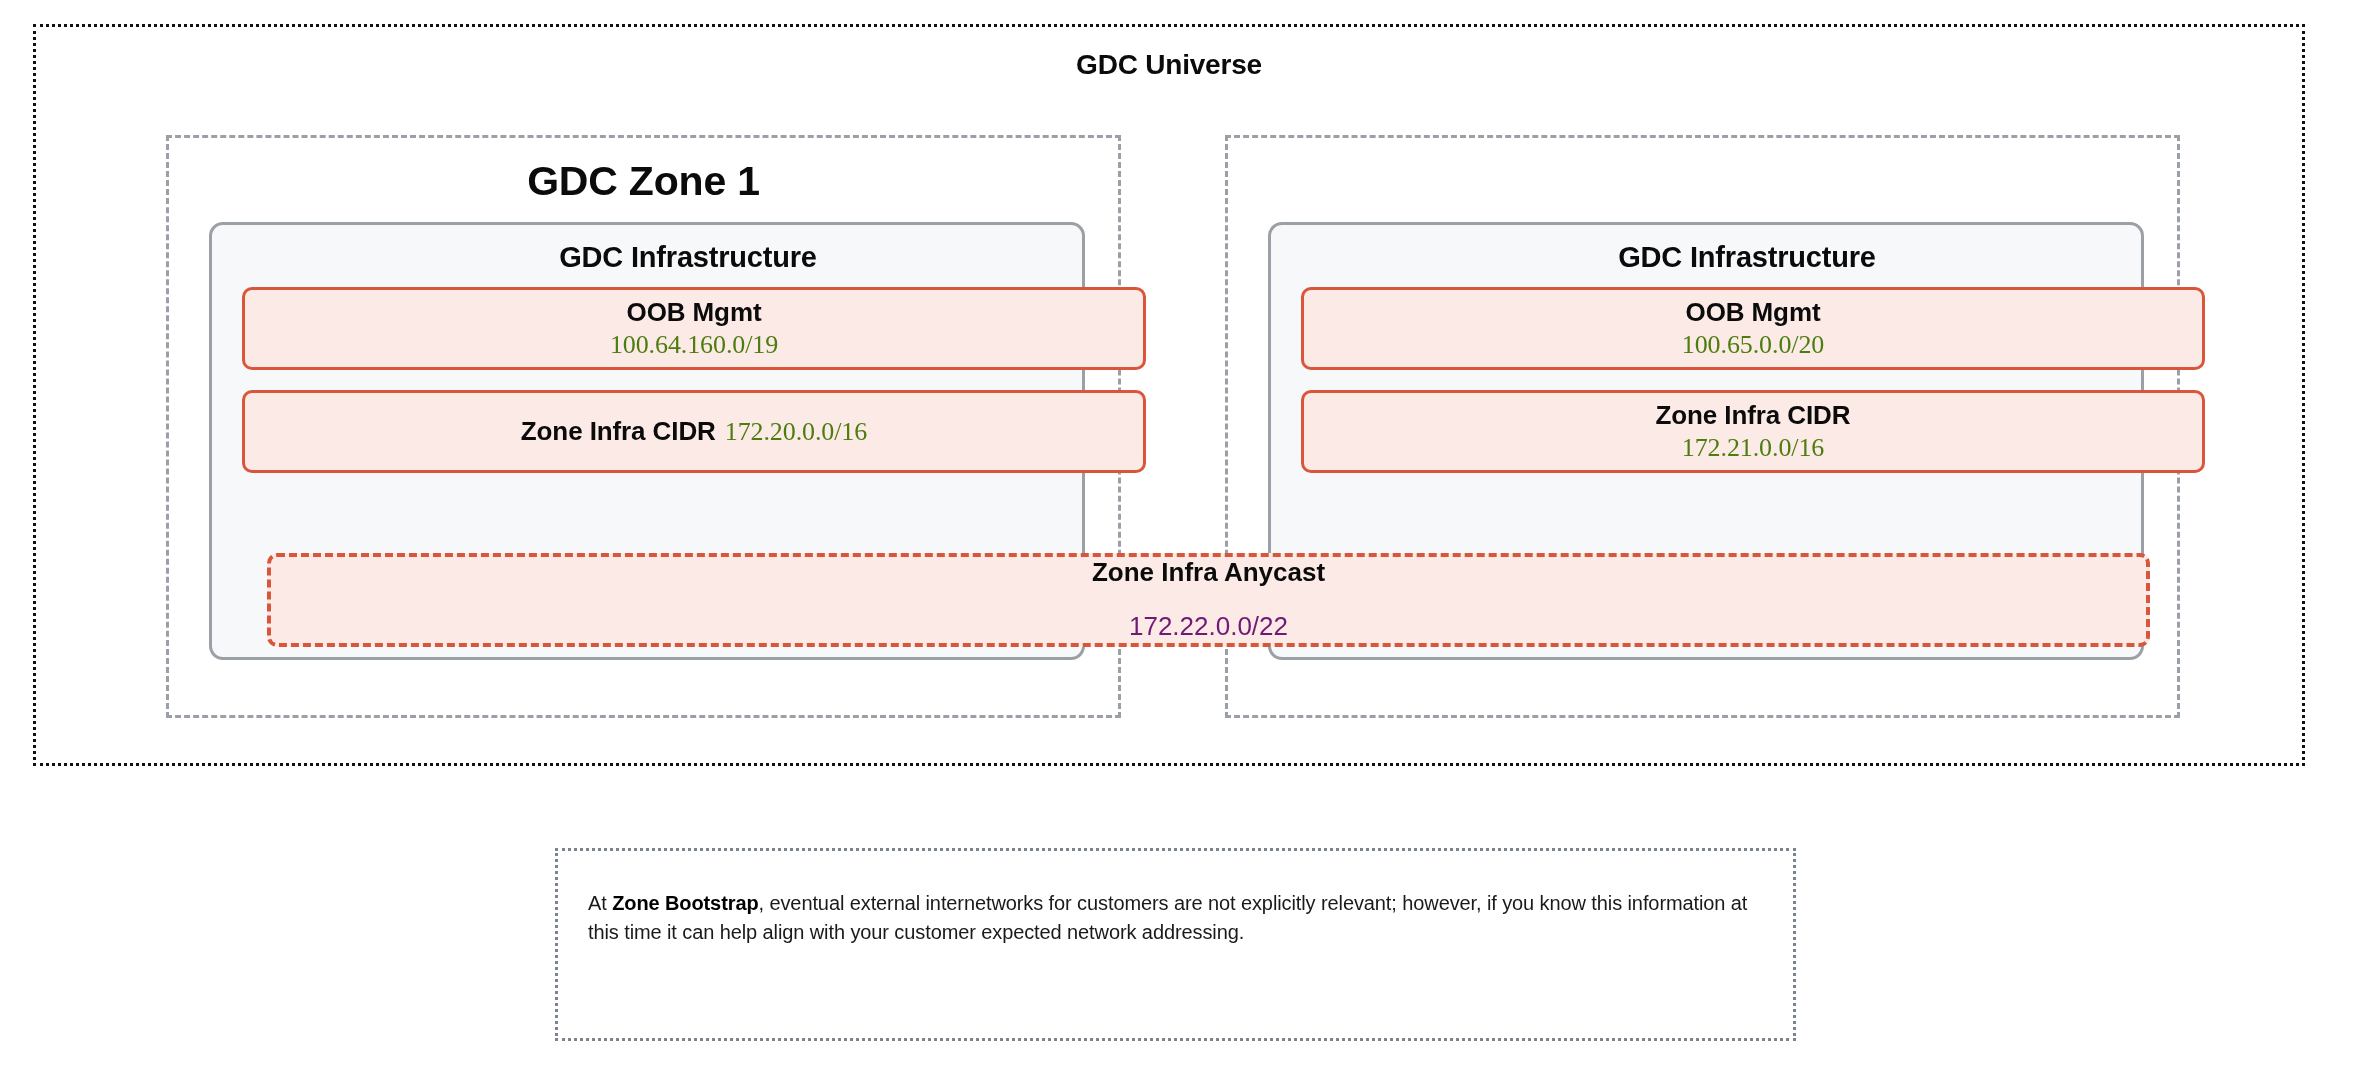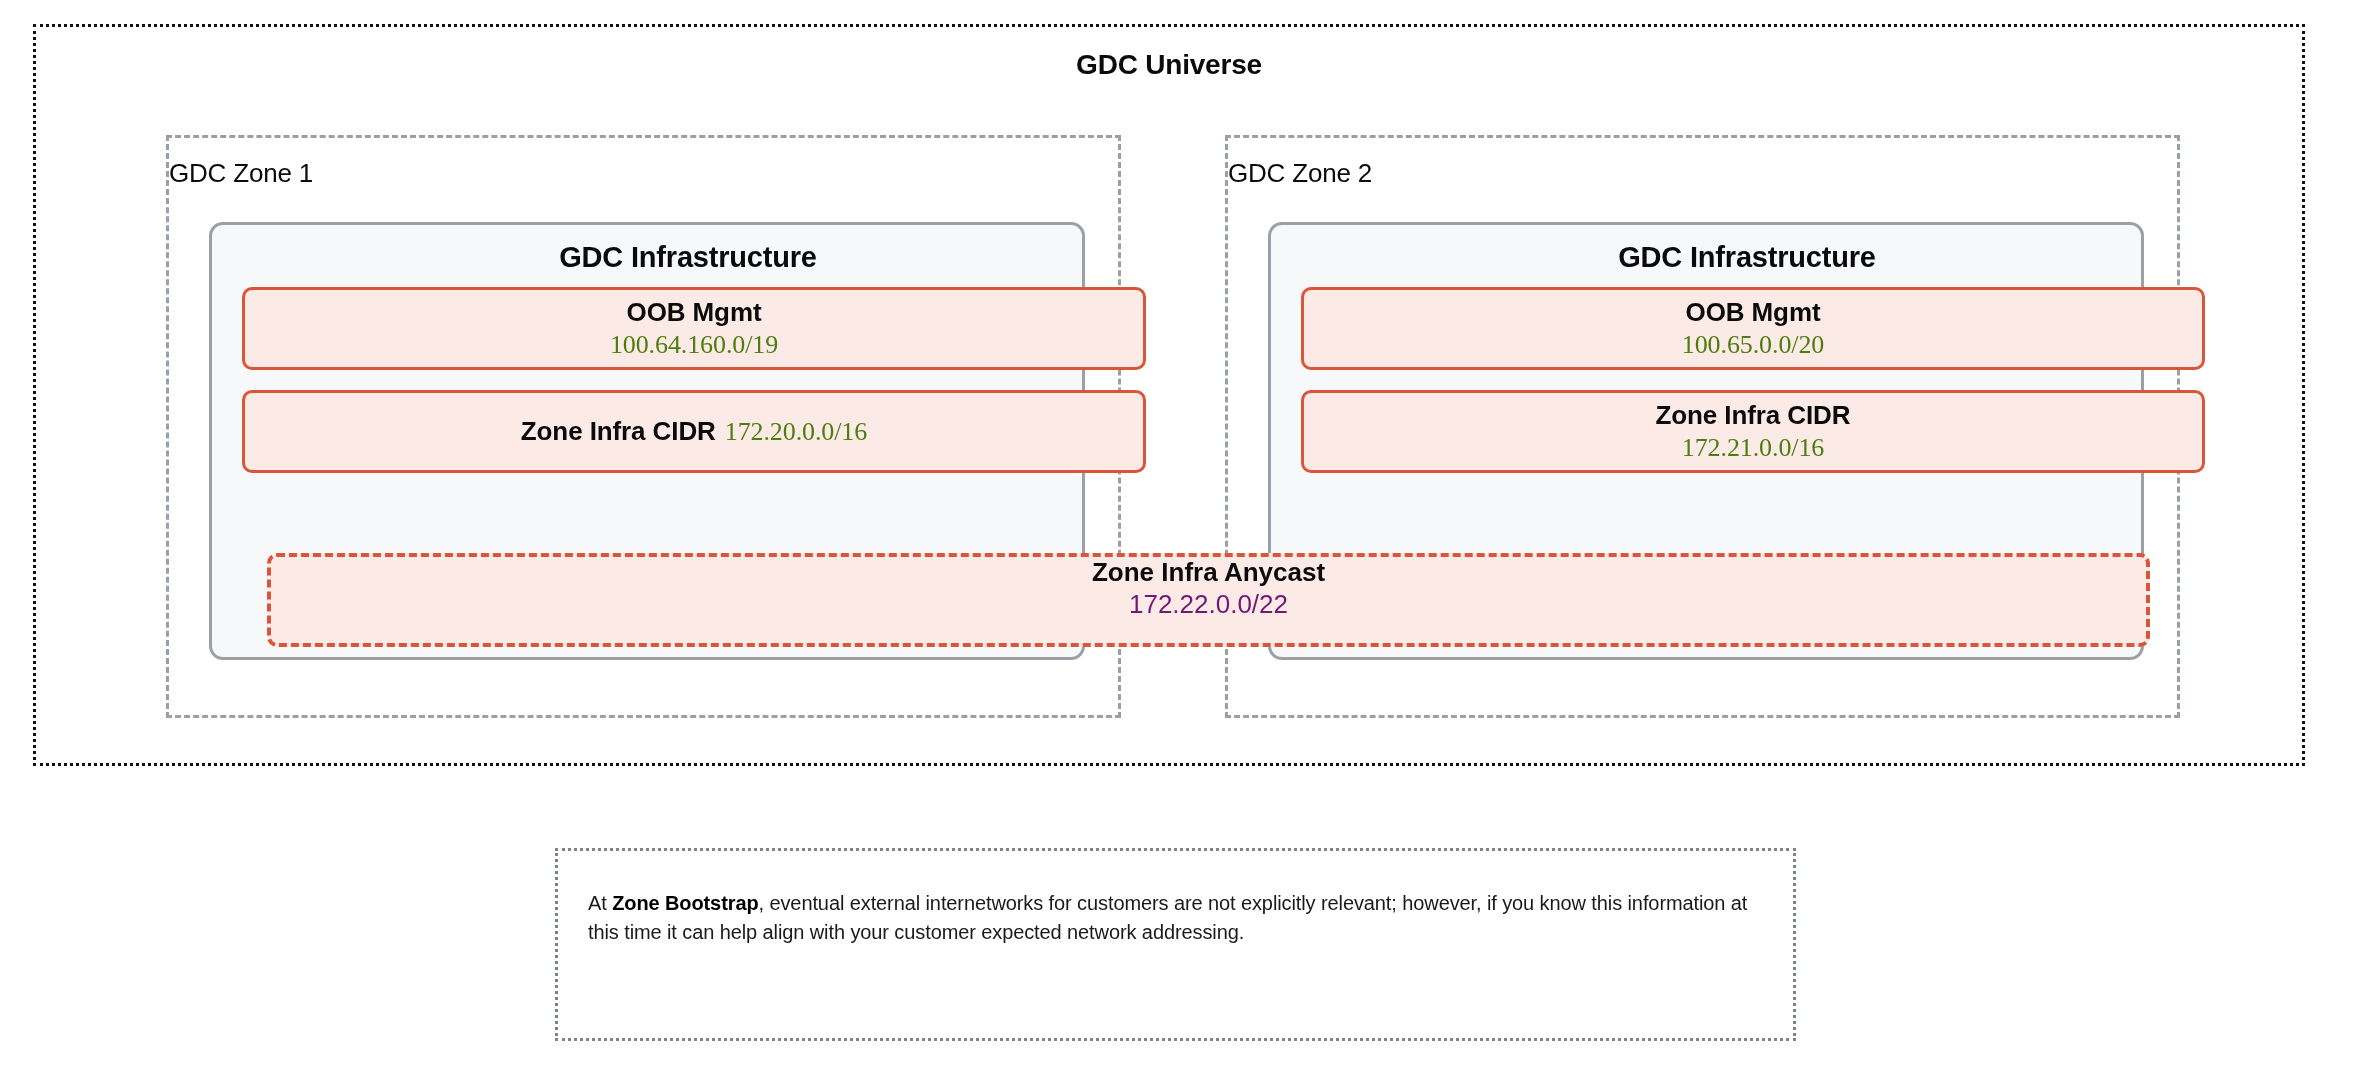--- a/index.html
+++ b/index.html
@@ -51,23 +51,23 @@
     background: transparent;
   }
   .zone-1 { left: 130px; }
   .zone-2 { left: 1189px; }
 
   .zone-title {
     position: absolute;
     left: 0;
     top: 20px;
     width: 100%;
-    text-align: left;
-    font-size: 26px;
-    font-weight: 400;
+    text-align: center;
+    font-size: 41px;
+    font-weight: 700;
     letter-spacing: -0.2px;
     color: #0b0b0b;
   }
 
   
   .infra {
     position: absolute;
     left: 40px;
     top: 84px;
     width: 876px;
@@ -134,21 +134,21 @@
     top: 526px;
     width: 1883px;
     height: 94px;
     border: 4px dashed #d9563a;
     border-radius: 10px;
     background: #fbeae6;
     box-sizing: border-box;
     display: flex;
     flex-direction: column;
     align-items: center;
-    justify-content: flex-start;
+    justify-content: space-between;
     text-align: center;
     line-height: 1.22;
     z-index: 5;
   }
   .anycast .label {
     font-size: 26px;
     font-weight: 700;
     color: #0b0b0b;
   }
   .anycast .value {
@@ -199,21 +199,20 @@
       </div>
 
       <div class="netbox cidr-box inline">
         <span class="label">Zone Infra CIDR</span>
         <span class="value">172.20.0.0/16</span>
       </div>
     </div>
   </div>
 
   <div class="zone zone-2">
-    <div class="zone-title">GDC Zone 2</div>
 
     <div class="infra">
       <div class="infra-title">GDC Infrastructure</div>
 
       <div class="netbox oob-box">
         <span class="label">OOB Mgmt</span>
         <span class="value">100.65.0.0/20</span>
       </div>
 
       <div class="netbox cidr-box">

